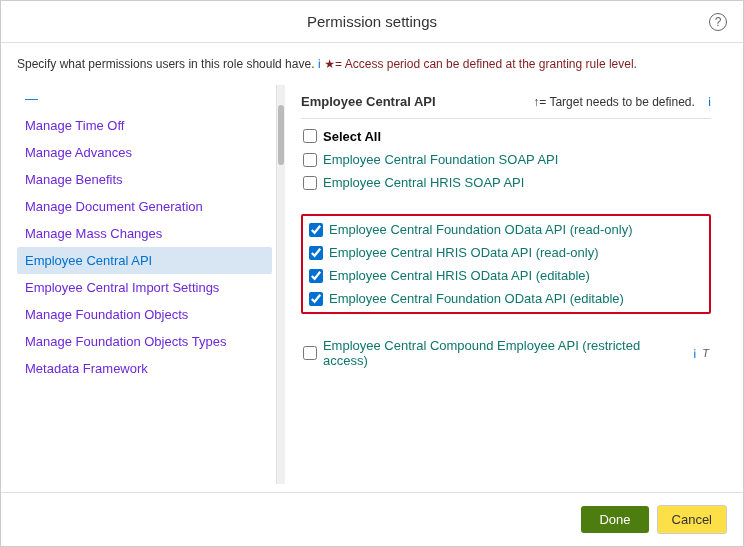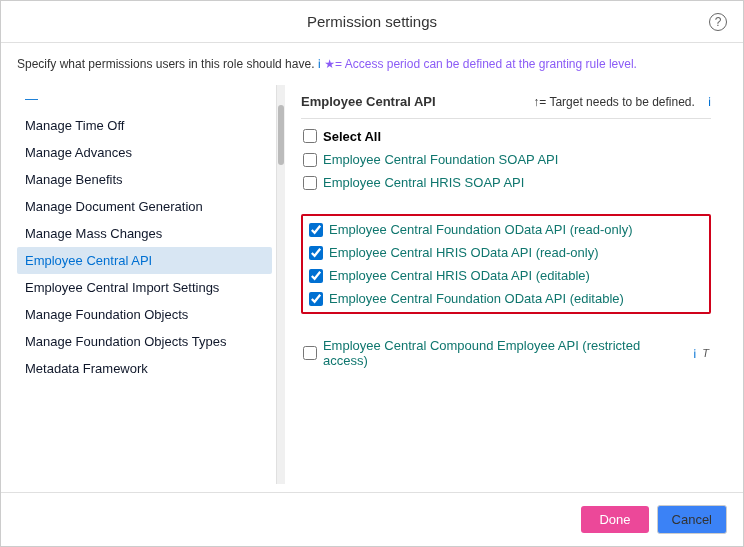--- a/index.html
+++ b/index.html
@@ -59,38 +59,38 @@
       font-size: 12px;
       color: #333;
       margin-bottom: 12px;
       line-height: 1.5;
     }
     .info-bar .info-icon {
       color: #0070d2;
       cursor: pointer;
     }
     .star-note {
-      color: #8b5cf6;
+      color: #7f1d1d;
     }
     .content-area {
       display: flex;
       flex: 1;
       overflow: hidden;
     }
     .sidebar {
       width: 260px;
       min-width: 260px;
       overflow-y: auto;
       border-right: 1px solid #e0e0e0;
       padding-right: 4px;
     }
     .sidebar-item {
       display: block;
       padding: 6px 8px;
-      color: #0f172a;
+      color: #6d28d9;
       text-decoration: none;
       font-size: 13px;
       cursor: pointer;
       border-radius: 2px;
     }
     .sidebar-item.active {
       background: #d8e6f3;
       color: #0070d2;
       font-weight: normal;
     }
@@ -165,30 +165,30 @@
     .dialog-footer {
       display: flex;
       justify-content: flex-end;
       align-items: center;
       gap: 8px;
       padding: 12px 16px;
       border-top: 1px solid #e0e0e0;
       margin-top: 8px;
     }
     .btn-done {
-      background: #ec4899;
+      background: #4d7c0f;
       color: #fff;
       border: none;
       padding: 6px 18px;
       border-radius: 3px;
       font-size: 13px;
       cursor: pointer;
     }
     .btn-cancel {
-      background: #3b82f6;
+      background: #fde047;
       color: #333;
       border: 1px solid #ccc;
       padding: 6px 14px;
       border-radius: 3px;
       font-size: 13px;
       cursor: pointer;
     }
     .last-restricted {
       display: flex;
       align-items: center;

